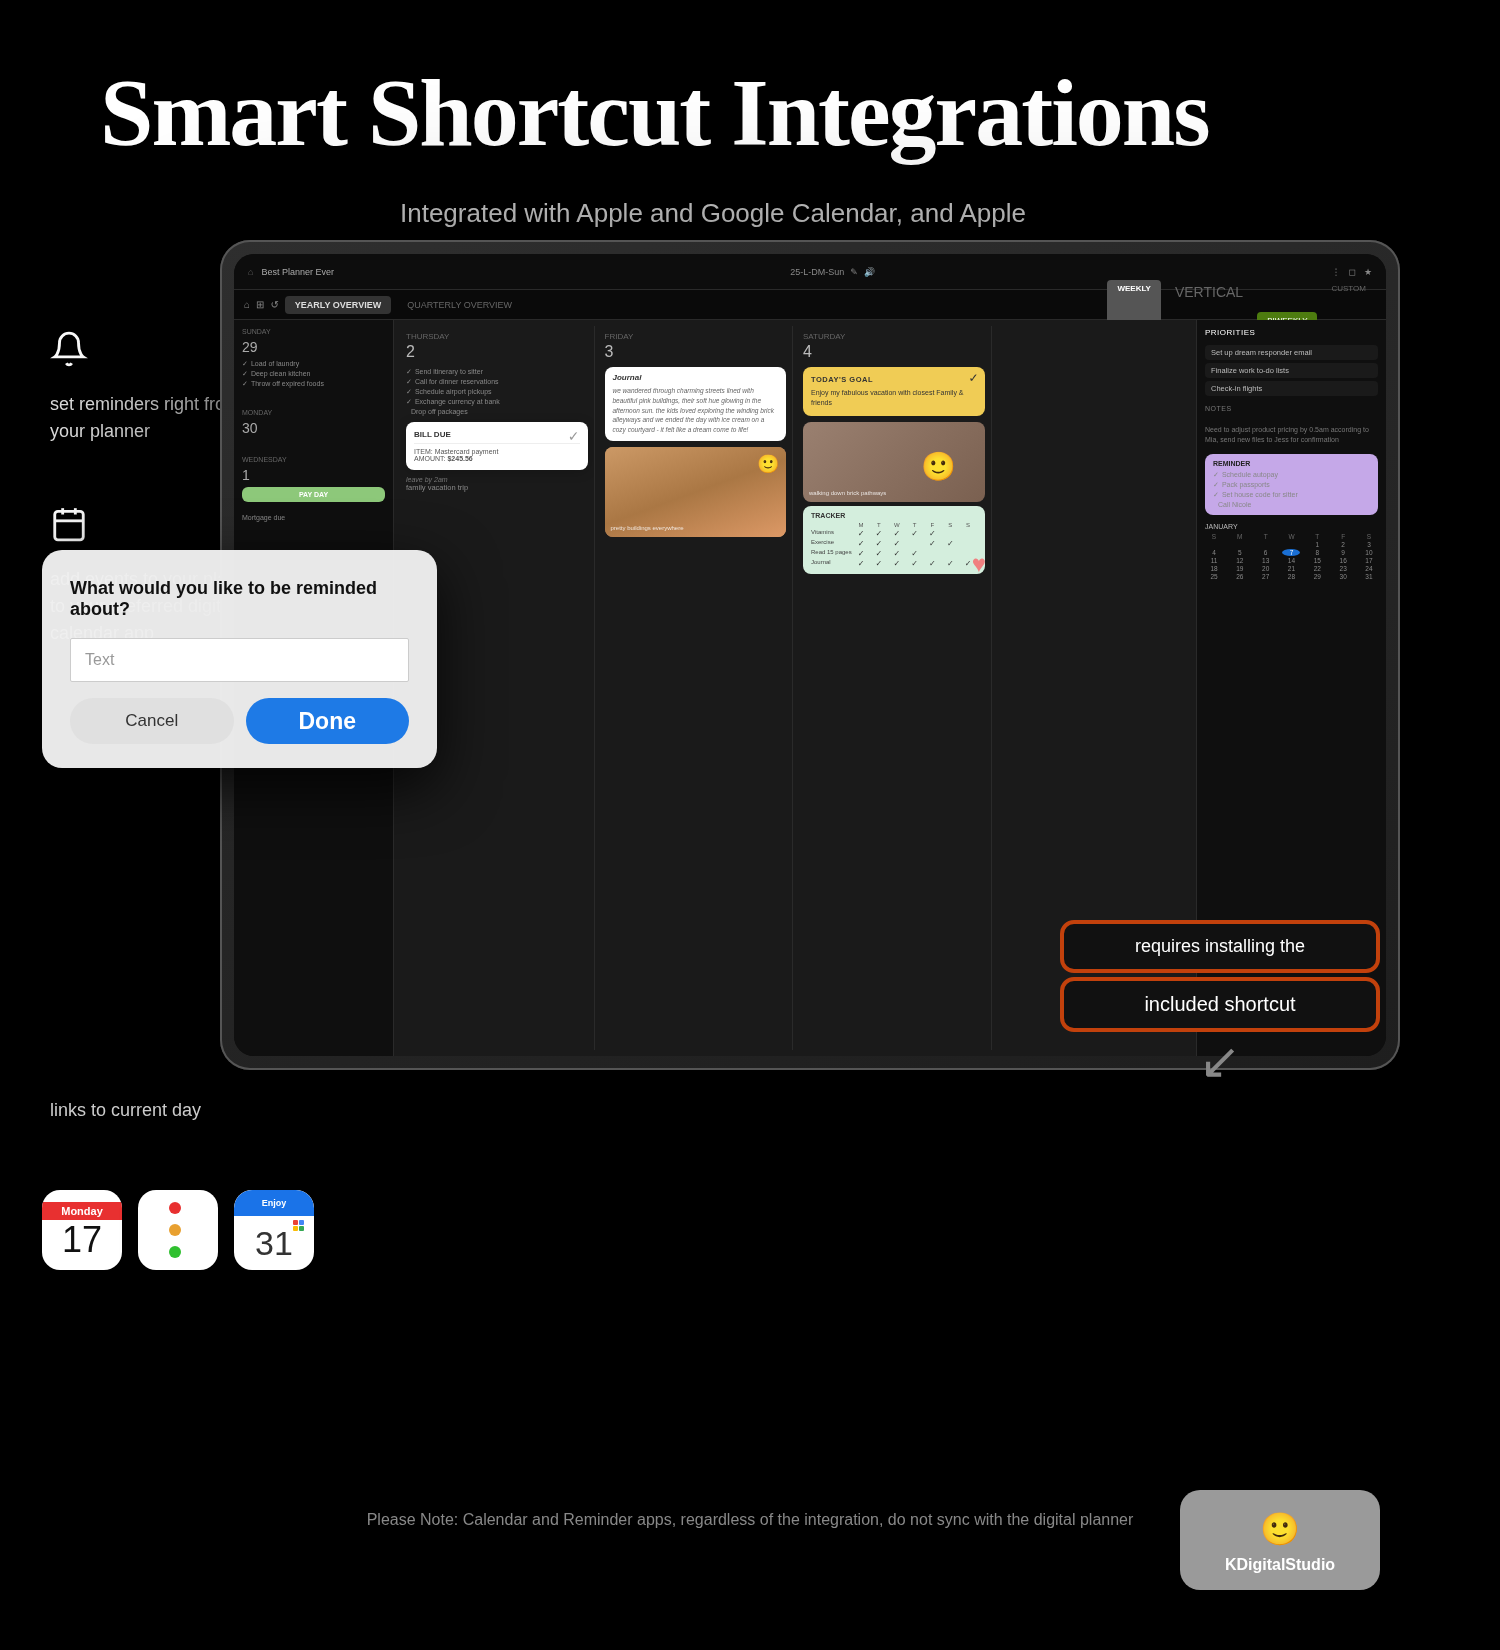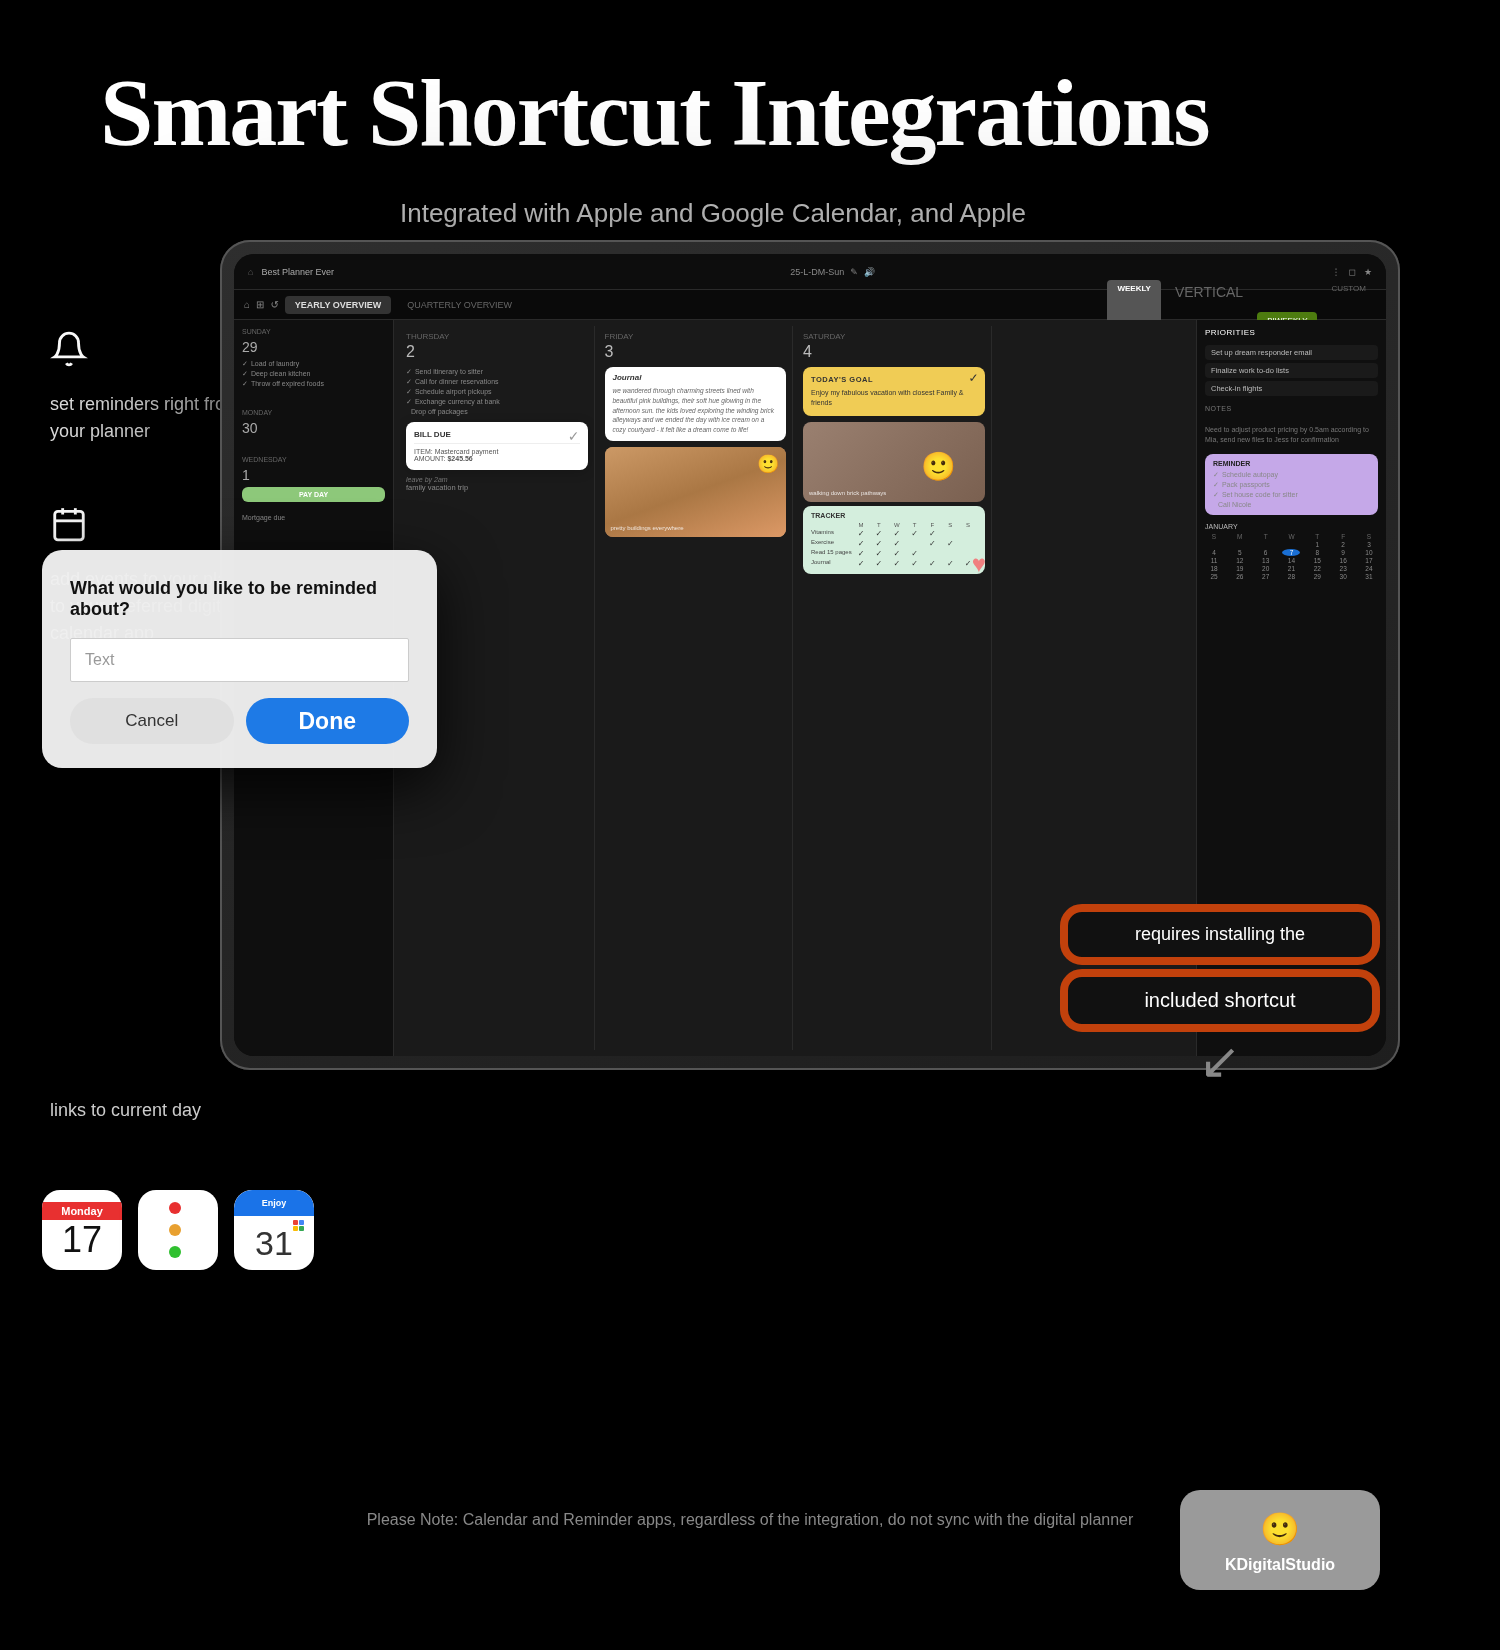--- a/index.html
+++ b/index.html
@@ -163,22 +163,22 @@
     .callout-area {
       position: absolute;
       right: 90px;
       bottom: 280px;
       width: 340px;
       text-align: center;
     }
 
     .callout-bubble {
       background: #111;
-      border: 8px solid #c2410c;
-      border-radius: 22px;
+      border: 4px solid #c2410c;
+      border-radius: 14px;
       padding: 12px 8px;
       margin-bottom: 6px;
       font-size: 20px;
       color: #fff;
       font-weight: 500;
       display: inline-block;
       width: 100%;
     }
 
     

